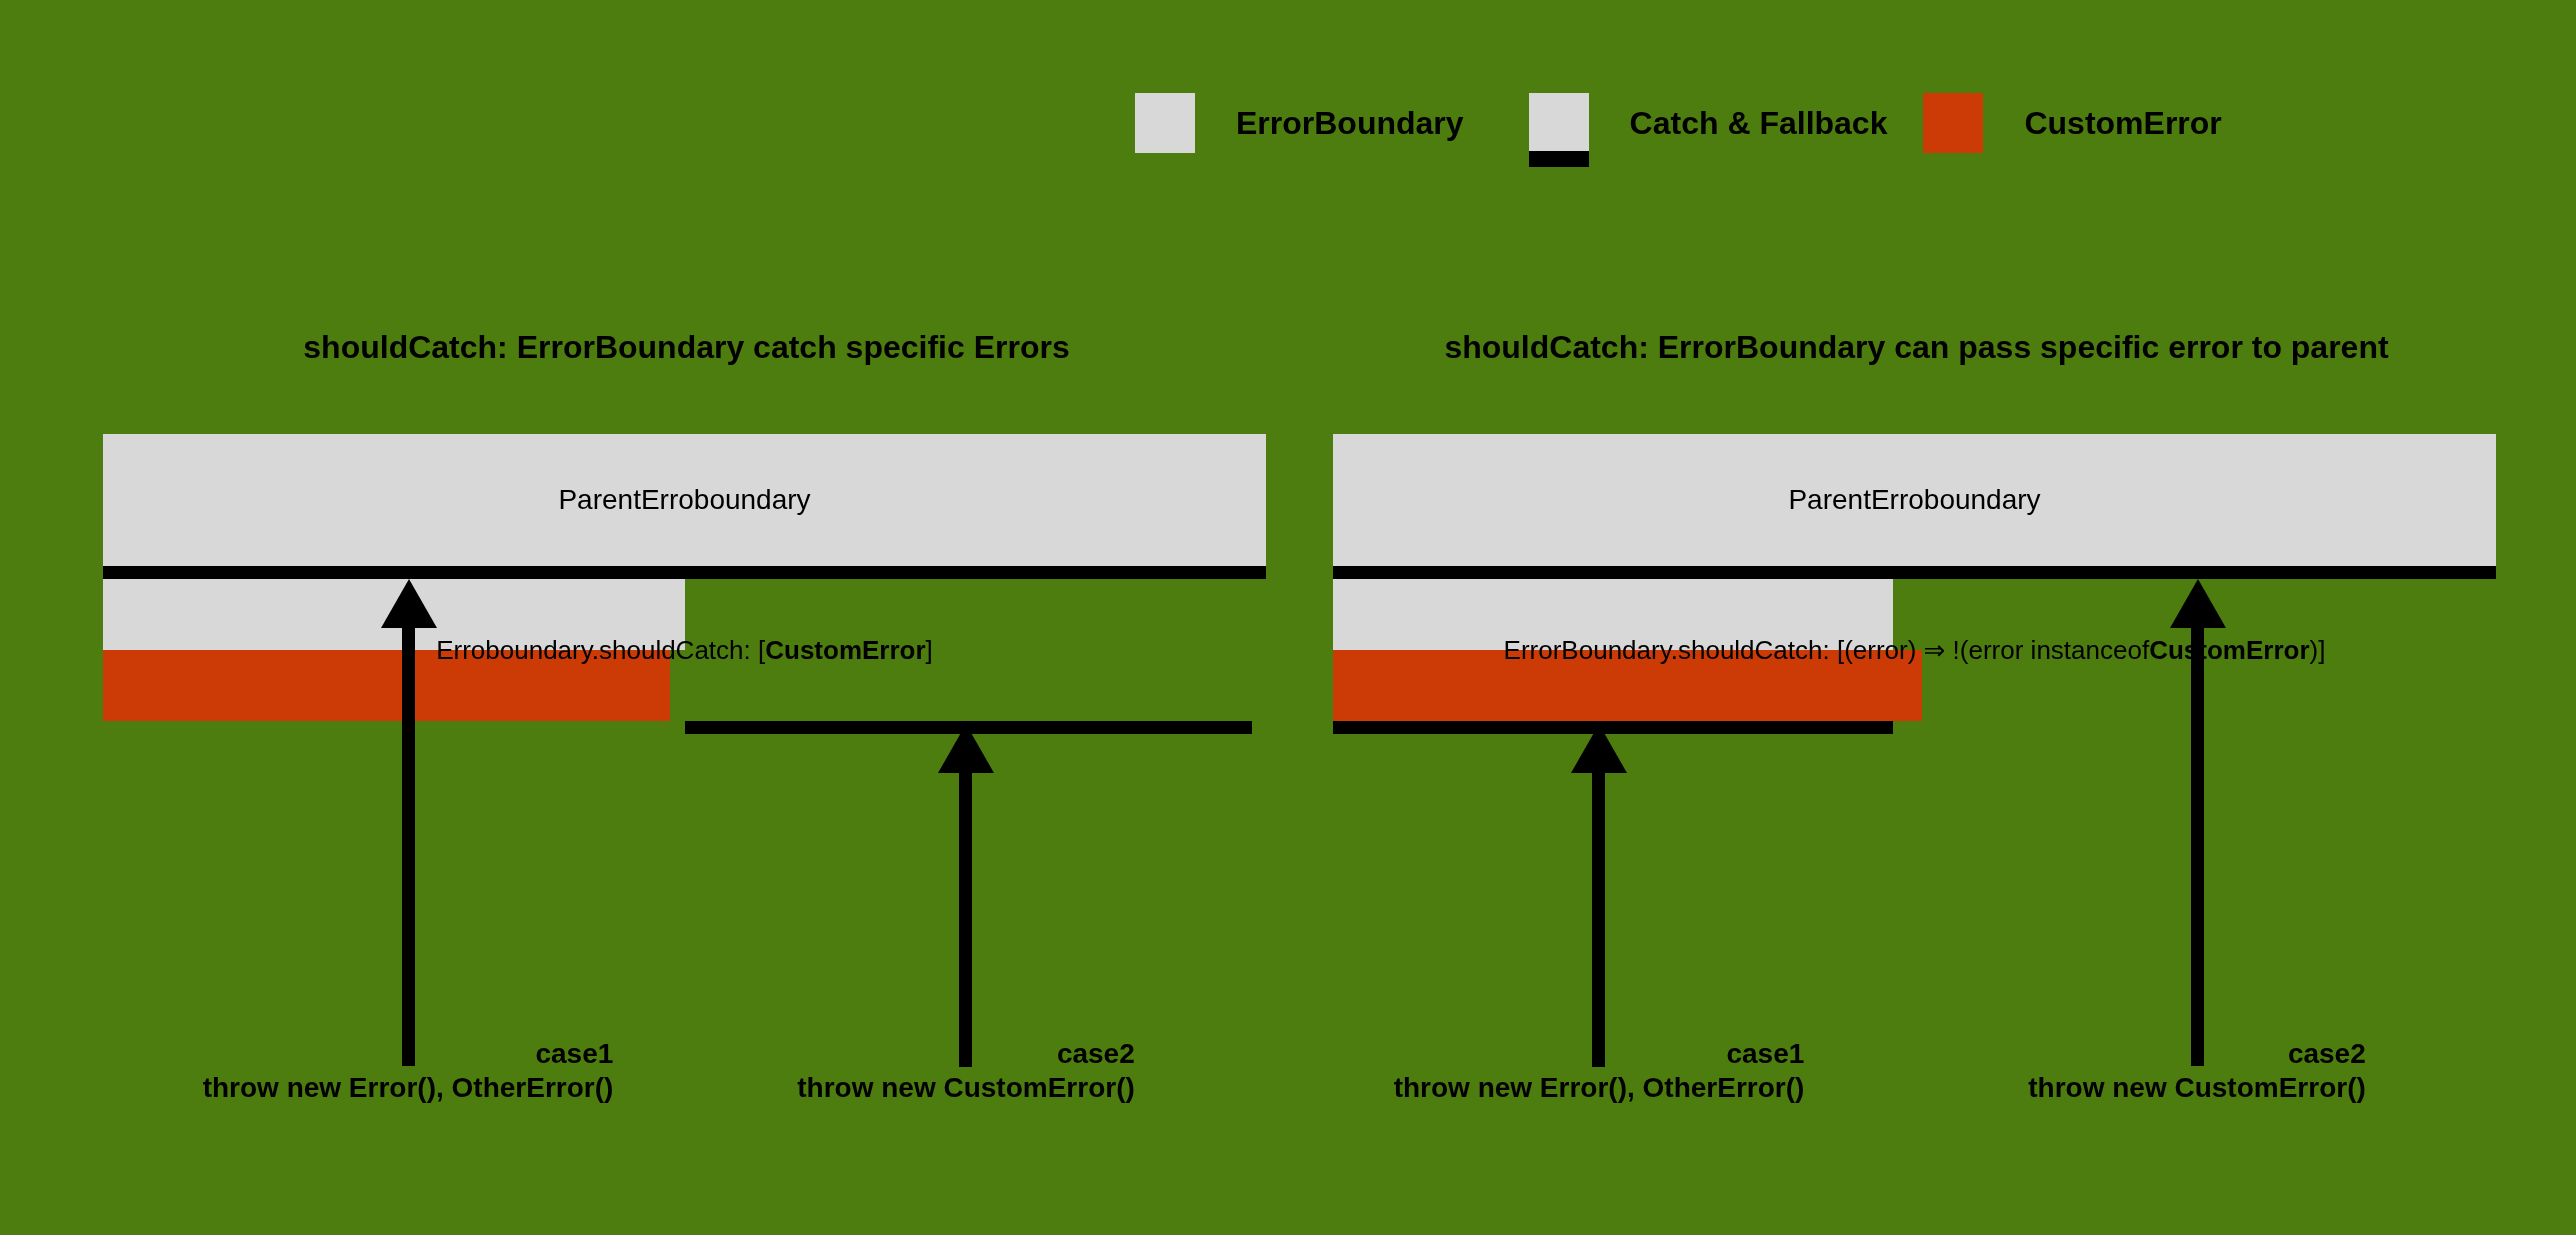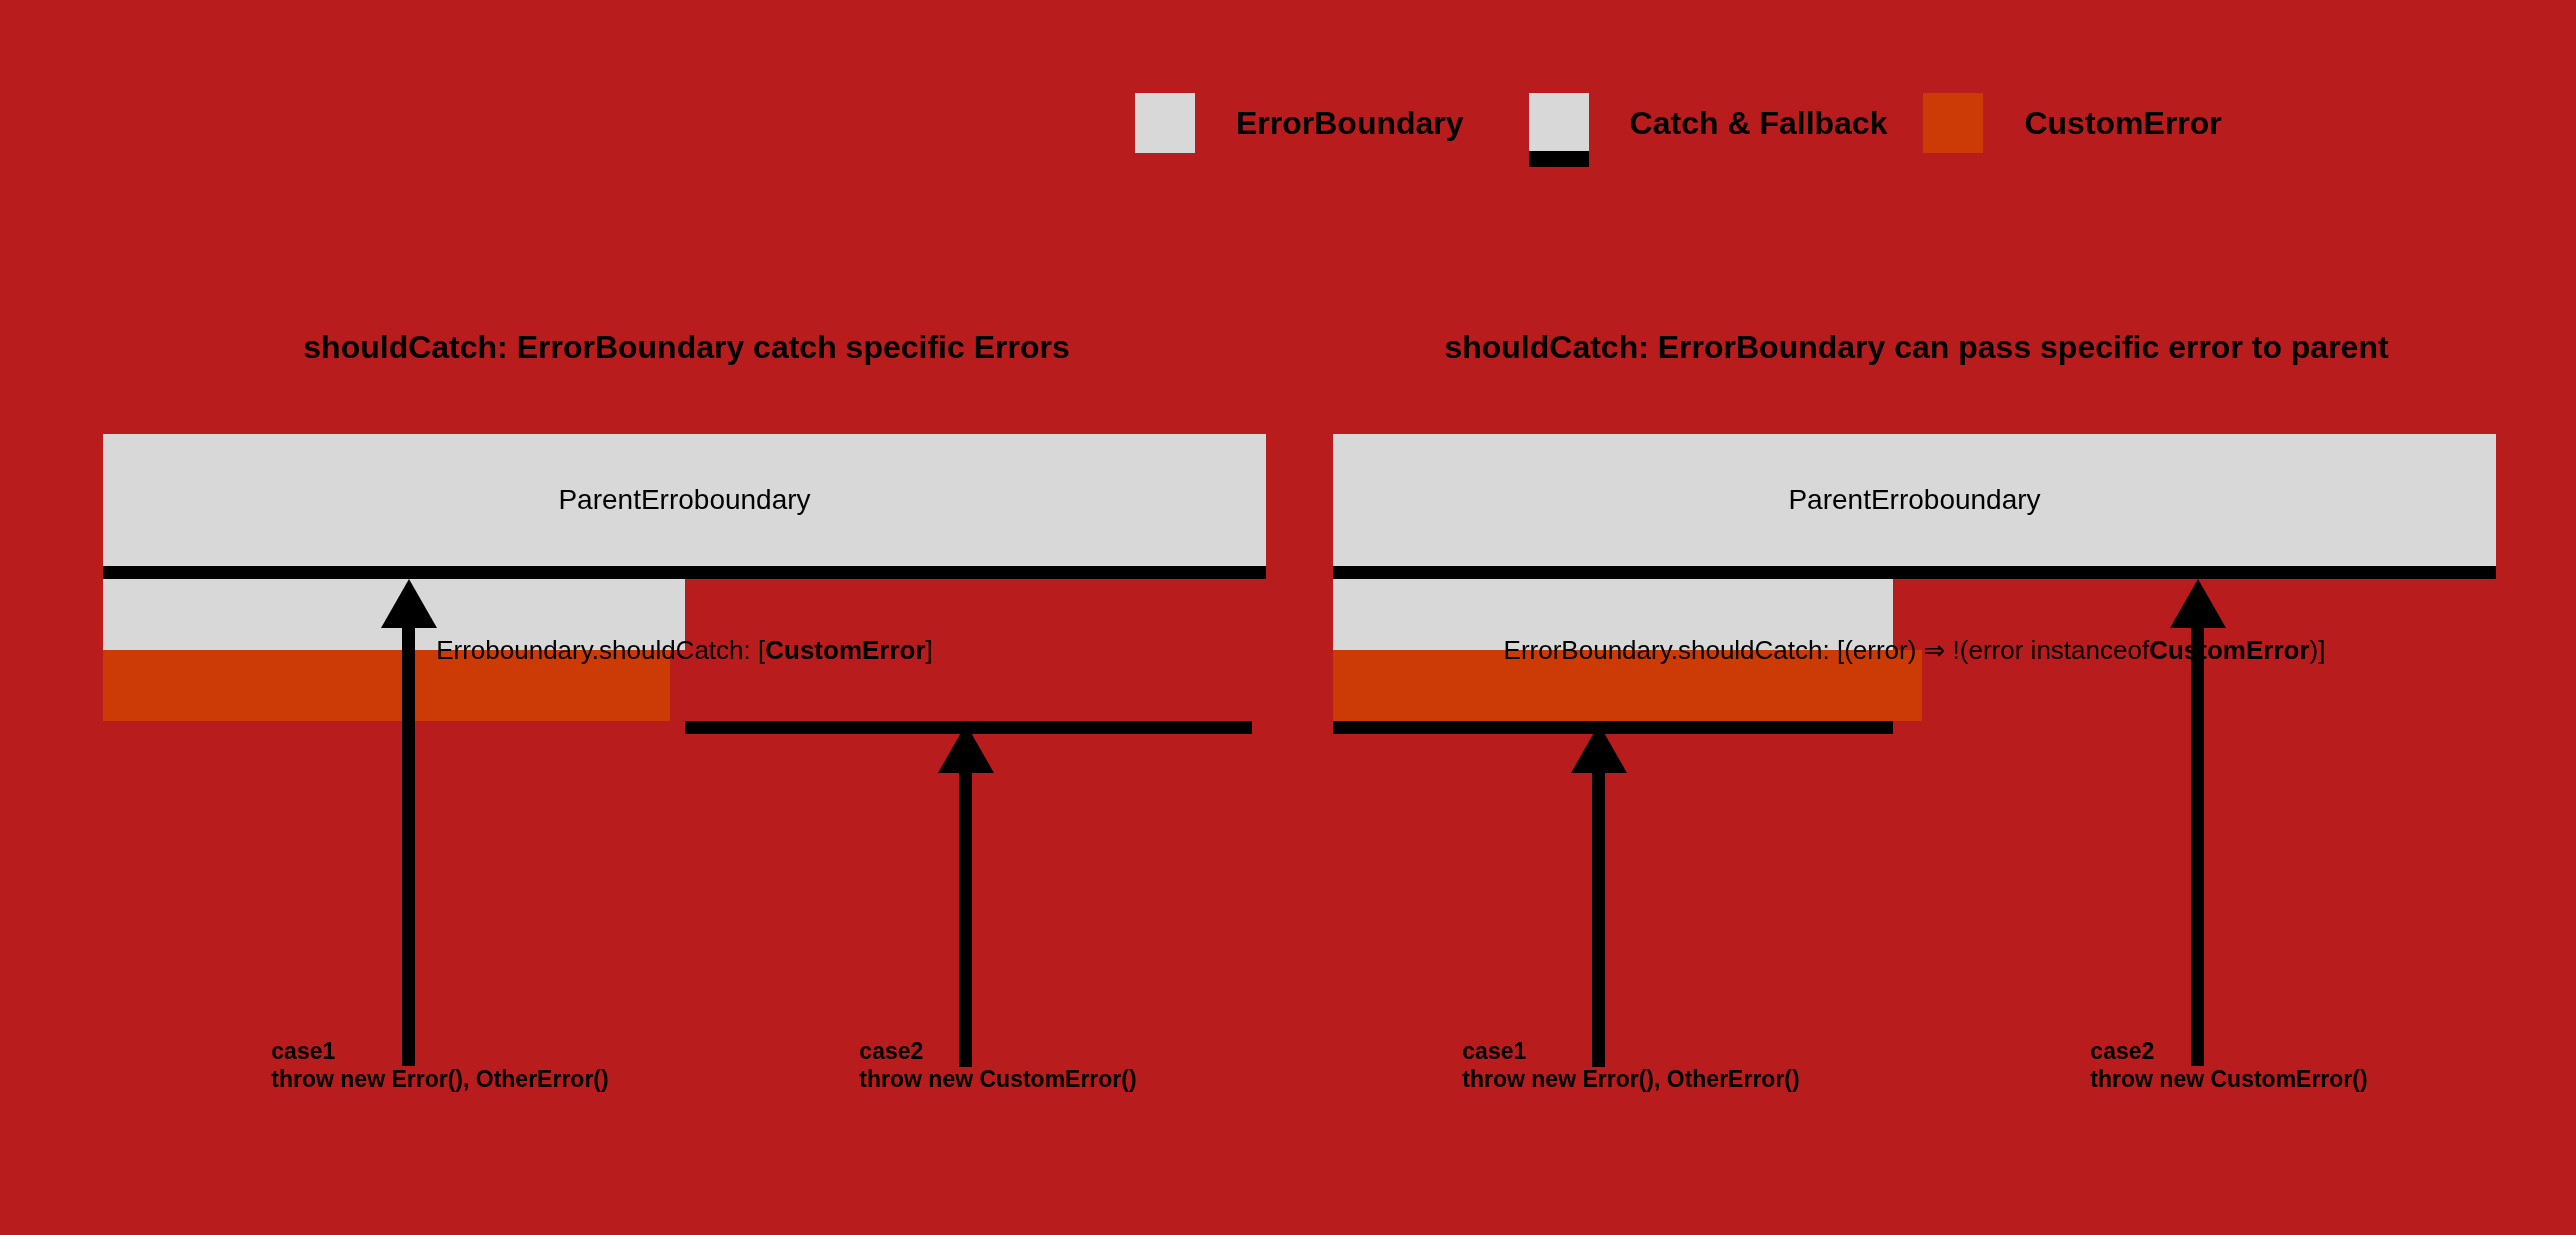--- a/index.html
+++ b/index.html
@@ -9,21 +9,21 @@
     background: #ffffff;
   }
   body {
     font-family: "Liberation Sans", sans-serif;
     color: #000000;
   }
   #stage {
     position: relative;
     width: 2576px;
     height: 1236px;
-    background: #b91c1c;
+    background: #4d7c0f;
     overflow: hidden;
   }
 
   
   #legend {
     position: absolute;
     left: 1135px;
     top: 71px;
     width: 1340px;
     height: 103px;
@@ -165,27 +165,26 @@
   }
   .arrow-shaft {
     width: 13.4px;
     margin: 0 auto;
     background: #000000;
   }
 
   
   .case-label {
     position: absolute;
-    text-align: left;
-    font-size: 23px;
+    text-align: right;
+    font-size: 28px;
     font-weight: bold;
     line-height: 1.22;
     white-space: nowrap;
     transform: translateX(-50%);
-    margin-left: 32px;
   }
   .case-label .case-line2 { display: block; }
 </style>
 </head>
 <body>
 
 <div id="stage">
 
   <div id="legend">
 

